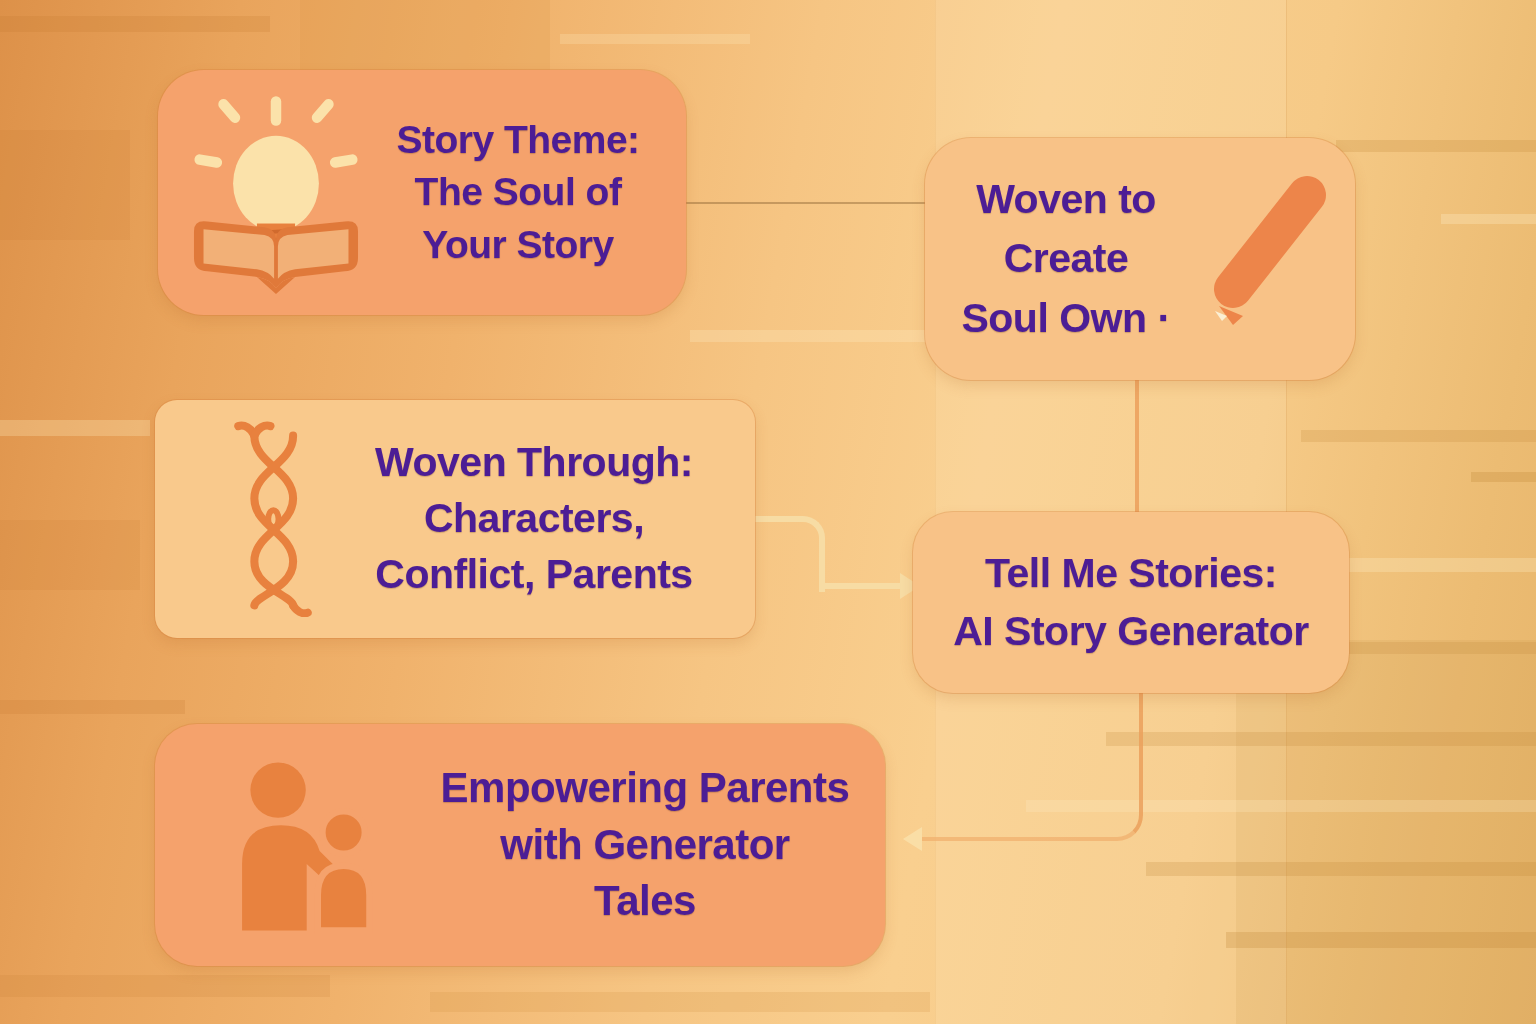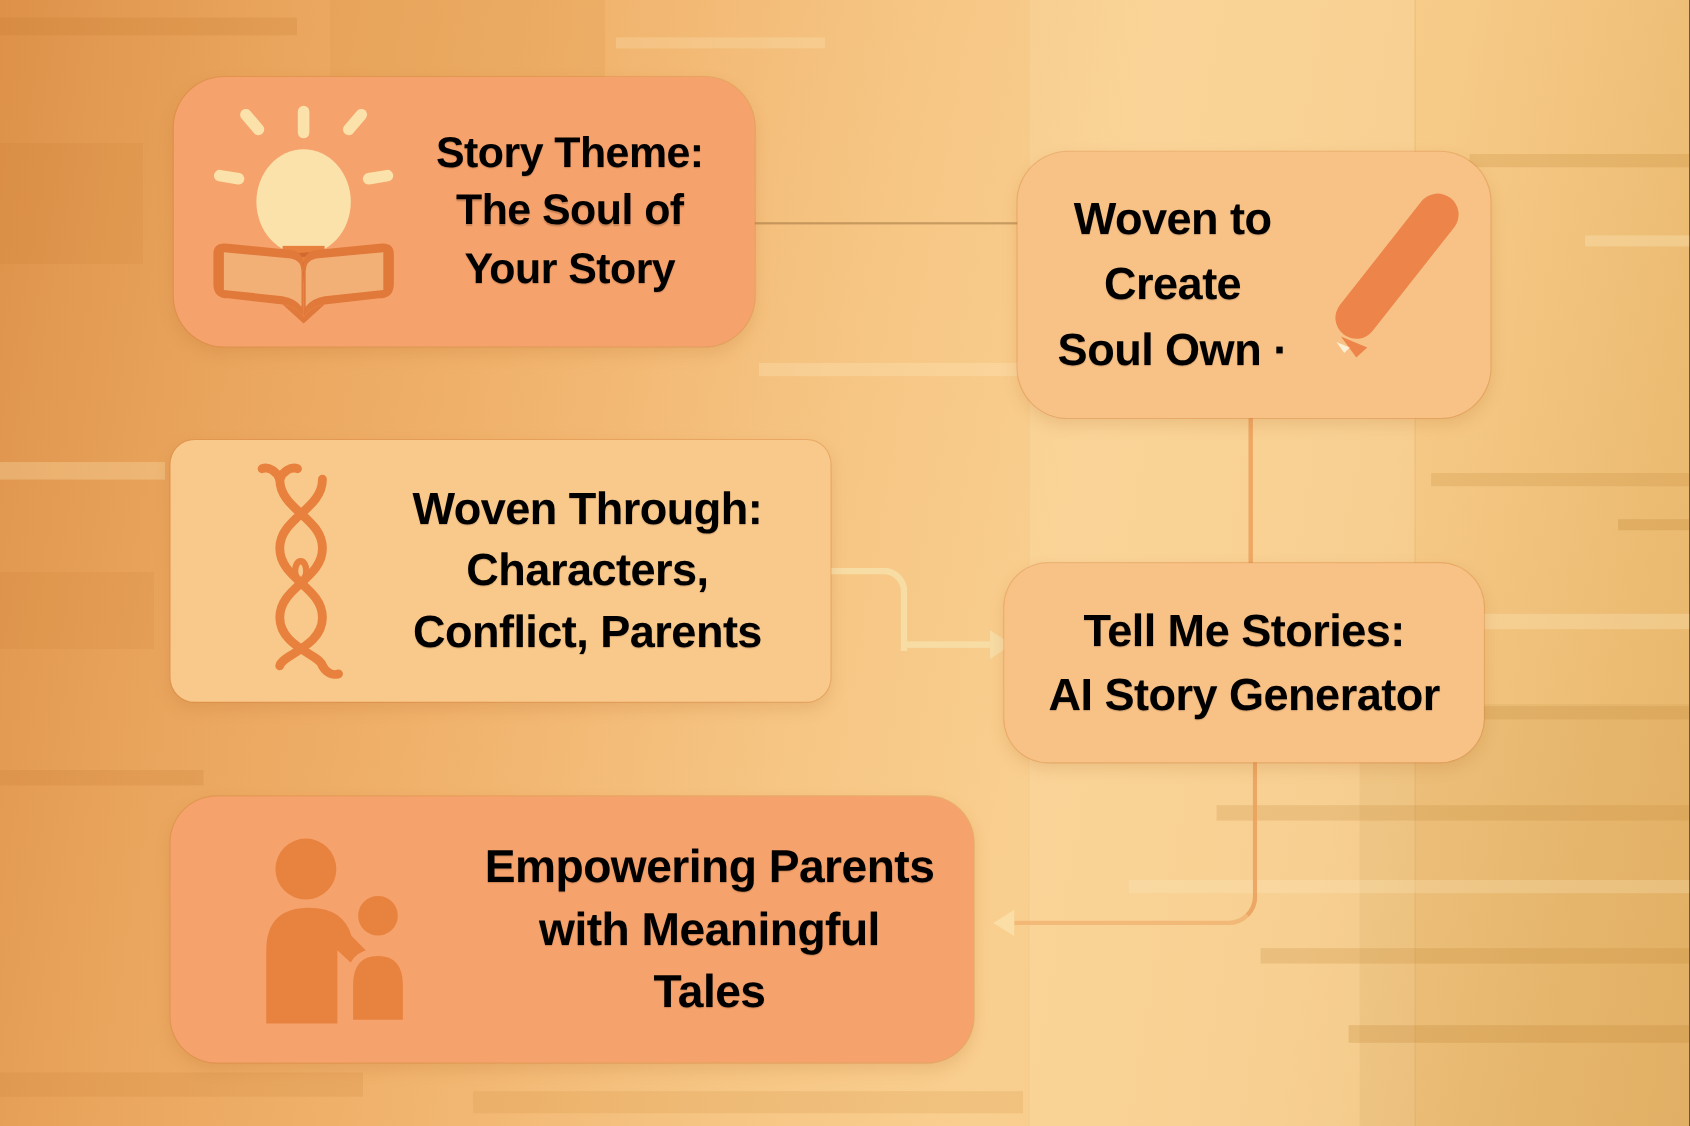--- a/index.html
+++ b/index.html
@@ -26,21 +26,21 @@
     box-sizing:border-box;
     box-shadow:0 0 0 1px rgba(214,126,58,0.35), 0 6px 14px rgba(176,100,40,0.18);
   }
   .node-orange{background:#F5A26C;}
   .node-peach{background:#F9C98C;}
   .node-light{background:#F8C287;}
   .node-text{
     flex:1;
     text-align:center;
     font-weight:bold;
-    color:#000000;
+    color:#4c1d95;
     text-shadow:0 1px 1px rgba(92,54,28,0.28);
     letter-spacing:-0.5px;
   }
   .node-text div{white-space:nowrap;}
   .icon-wrap{flex:0 0 auto;display:flex;align-items:center;justify-content:center;}
   .conn{position:absolute;pointer-events:none;}
   .arrow-right{
     width:0;height:0;
     border-top:13px solid transparent;
     border-bottom:13px solid transparent;
@@ -147,21 +147,21 @@
     <div class="icon-wrap" style="width:200px;height:190px;">
       <svg width="188" height="180" viewBox="0 0 190 195">
         <circle cx="55" cy="38" r="30" fill="#E8823F"></circle>
         <path d="M16 190 L16 118 Q16 76 58 76 Q92 76 100 104 L118 122 Q112 133 99 130 L86 118 L86 190 Z" fill="#E8823F"></path>
         <circle cx="126" cy="84" r="23" fill="#E8823F" stroke="#F5A26C" stroke-width="7"></circle>
         <path d="M98 190 L98 152 Q98 120 126 120 Q154 120 154 152 L154 190 Z" fill="#E8823F" stroke="#F5A26C" stroke-width="7"></path>
       </svg>
     </div>
     <div class="node-text" style="font-size:42px;line-height:1.35;">
       <div>Empowering Parents</div>
-      <div>with Meaningful</div>
+      <div>with Generator</div>
       <div>Tales</div>
     </div>
   </div>
 
   <div class="node node-light" style="left:925px;top:138px;width:430px;height:242px;border-radius:46px;padding:0 20px 0 26px;">
     <div class="node-text" style="font-size:41px;line-height:1.45;flex:0 0 230px;">
       <div>Woven to</div>
       <div>Create</div>
       <div>Soul Own ·</div>
     </div>

